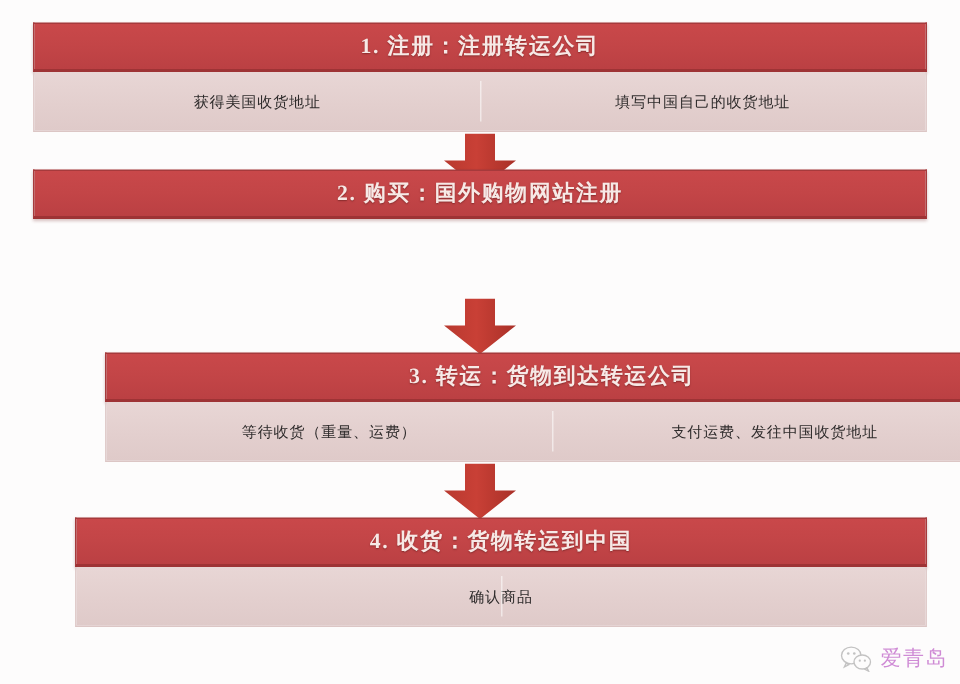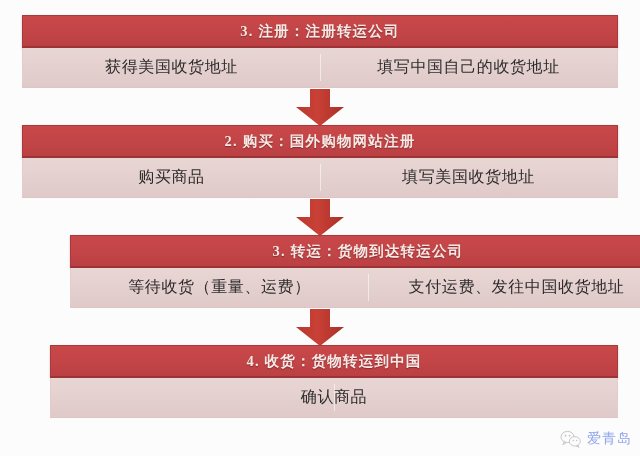--- a/index.html
+++ b/index.html
@@ -65,21 +65,21 @@
     box-sizing: border-box;
     display: flex;
     align-items: center;
   }
 
   .step-cell {
     flex: 1 1 50%;
     display: flex;
     align-items: center;
     justify-content: center;
-    font-size: 16px;
+    font-size: 10px;
     color: #2e2b2b;
     letter-spacing: 0.6px;
     white-space: nowrap;
     height: 100%;
   }
 
   .cell-divider {
     position: absolute;
     left: 50%;
     top: 6px;
@@ -111,33 +111,33 @@
     align-items: center;
     gap: 5px;
     opacity: 0.5;
   }
   #watermark .wm-logo {
     width: 22px;
     height: 18px;
   }
   #watermark .wm-text {
     font-size: 14px;
-    color: #1d4ed8;
+    color: #a21caf;
     letter-spacing: 1px;
     font-family: "Liberation Sans", sans-serif;
   }
 </style>
 </head>
 <body>
 
 <div id="flow-root">
 
   <div class="step-block" style="top:15px;">
     <div class="step-header">
-      <span class="step-header-text">3. 注册：注册转运公司</span>
+      <span class="step-header-text">1. 注册：注册转运公司</span>
     </div>
     <div class="step-body">
       <div class="step-cell">获得美国收货地址</div>
       <div class="cell-divider"></div>
       <div class="step-cell">填写中国自己的收货地址</div>
     </div>
   </div>
 
   <div class="flow-arrow" style="top:89px;">
     <svg viewBox="0 0 56 38" xmlns="http://www.w3.org/2000/svg" aria-hidden="true">
@@ -145,28 +145,23 @@
         <linearGradient id="arrGrad1" x1="0" y1="0" x2="1" y2="0">
           <stop offset="0%" stop-color="#b8392f"></stop>
           <stop offset="45%" stop-color="#c94036"></stop>
           <stop offset="100%" stop-color="#a93028"></stop>
         </linearGradient>
       </defs>
       <polygon points="18,0 38,0 38,18 52,18 28,37 4,18 18,18" fill="url(#arrGrad1)"></polygon>
     </svg>
   </div>
 
-  <div class="step-block" style="top:125px;border-radius:31px;">
+  <div class="step-block" style="top:113px;border-radius:31px;">
     <div class="step-header">
       <span class="step-header-text">2. 购买：国外购物网站注册</span>
-    </div>
-    <div class="step-body">
-      <div class="step-cell">购买商品</div>
-      <div class="cell-divider"></div>
-      <div class="step-cell">填写美国收货地址</div>
     </div>
   </div>
 
   <div class="flow-arrow" style="top:199px;">
     <svg viewBox="0 0 56 38" xmlns="http://www.w3.org/2000/svg" aria-hidden="true">
       <defs>
         <linearGradient id="arrGrad2" x1="0" y1="0" x2="1" y2="0">
           <stop offset="0%" stop-color="#b8392f"></stop>
           <stop offset="45%" stop-color="#c94036"></stop>
           <stop offset="100%" stop-color="#a93028"></stop>

